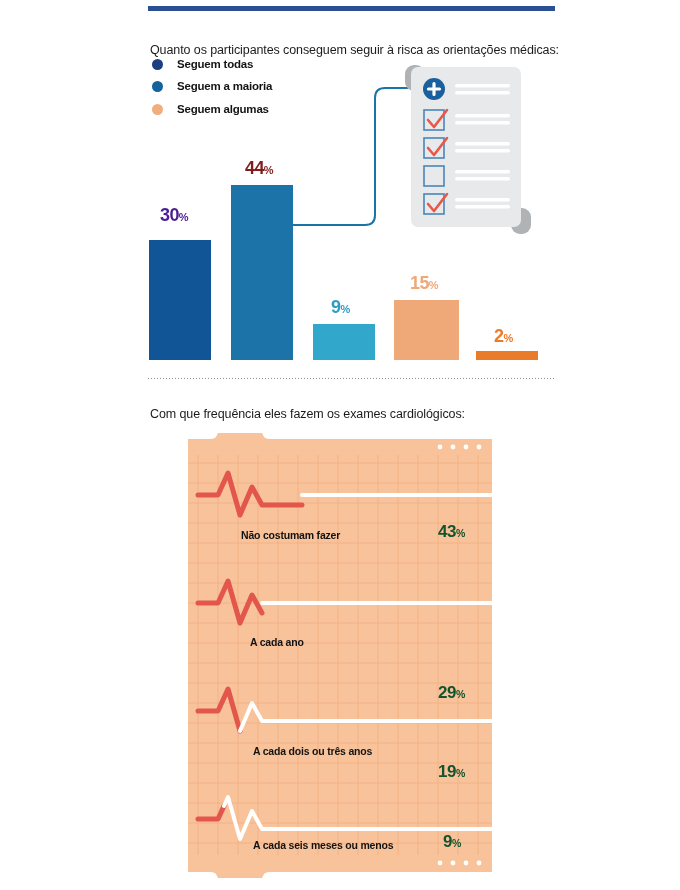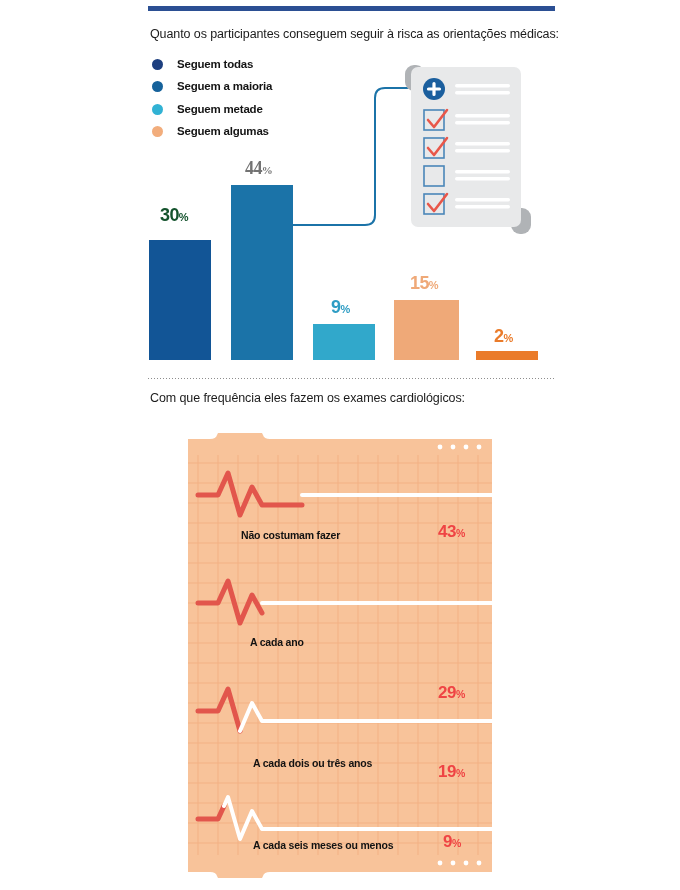--- a/index.html
+++ b/index.html
@@ -18,20 +18,21 @@
     background:#2b4f93;
   }
 
   
   .sec-title {
     position:absolute;
     font-size:12.5px;
     color:#1b1b1b;
     letter-spacing:-0.1px;
     white-space:nowrap;
+    margin-top:16px;
   }
   #title1 { left:150px; top:27px; }
   #title2 { left:150px; top:391px; }
 
   
   .legend { position:absolute; left:152px; top:48px; width:230px; }
   .legend-row {
     display:flex; align-items:flex-end; height:22.2px;
   }
   .legend-dot {
@@ -69,21 +70,21 @@
   
   .ecg-wrap { position:absolute; left:188px; top:433px; width:364px; height:445px; }
 
   .ecg-row-label {
     position:absolute;
     font-size:10.5px; font-weight:bold; color:#121212;
     letter-spacing:-0.2px; white-space:nowrap;
   }
   .ecg-row-val {
     position:absolute;
-    font-size:17px; font-weight:bold; color:#ef4444;
+    font-size:17px; font-weight:bold; color:#14532d;
     letter-spacing:-0.5px; white-space:nowrap;
   }
   .ecg-row-val .pct { font-size:10.5px; letter-spacing:0; }
 </style>
 </head>
 <body>
 
 <div class="page">
 
   <div class="top-rule"></div>
@@ -93,42 +94,38 @@
   <div class="legend">
     <div class="legend-row">
       <span class="legend-dot" style="background:#1d3f7f"></span>
       <span class="legend-label">Seguem todas</span>
     </div>
     <div class="legend-row">
       <span class="legend-dot" style="background:#16629b"></span>
       <span class="legend-label">Seguem a maioria</span>
     </div>
     <div class="legend-row">
-      <span class="legend-dot" style="background:#31b2d4"></span>
-      <span class="legend-label">Seguem metade</span>
-    </div>
-    <div class="legend-row">
       <span class="legend-dot" style="background:#f2ad7c"></span>
       <span class="legend-label">Seguem algumas</span>
     </div>
   </div>
 
   <div class="chart">
 
     <svg class="connector" width="170" height="170">
       <path d="M 42 155 L 115 155 Q 125 155 125 145 L 125 28 Q 125 18 135 18 L 168 18" fill="none" stroke="#1b73a8" stroke-width="2"></path>
     </svg>
 
     <div class="bar" style="left:149px; width:62px; height:120px; top:240px; background:#125596;"></div>
-    <div class="bar-val" style="left:160px; top:205px; color:#14532d;">
+    <div class="bar-val" style="left:160px; top:205px; color:#4c1d95;">
       <span>30</span><span class="pct">%</span>
     </div>
 
     <div class="bar" style="left:231px; width:62px; height:175px; top:185px; background:#1b73a8;"></div>
-    <div class="bar-val" style="left:245px; top:158px; color:#737373;font-family:Liberation Serif, serif;">
+    <div class="bar-val" style="left:245px; top:158px; color:#7f1d1d;">
       <span>44</span><span class="pct">%</span>
     </div>
 
     <div class="bar" style="left:313px; width:62px; height:36px; top:324px; background:#31a8cb;"></div>
     <div class="bar-val" style="left:331px; top:297px; color:#2e9dc4;">
       <span>9</span><span class="pct">%</span>
     </div>
 
     <div class="bar" style="left:394px; width:65px; height:60px; top:300px; background:#efa978;"></div>
     <div class="bar-val" style="left:410px; top:273px; color:#efa978;">
@@ -267,21 +264,21 @@
     <div class="ecg-row-label" style="left:53px; top:96px;">Não costumam fazer</div>
     <div class="ecg-row-val" style="left:250px; top:89px;">
       <span>43</span><span class="pct">%</span>
     </div>
 
     <div class="ecg-row-label" style="left:62px; top:203px;">A cada ano</div>
     <div class="ecg-row-val" style="left:250px; top:208px;margin-top:42px;">
       <span>29</span><span class="pct">%</span>
     </div>
 
-    <div class="ecg-row-label" style="left:65px; top:312px;margin-top:12px;">A cada dois ou três anos</div>
+    <div class="ecg-row-label" style="left:65px; top:312px;">A cada dois ou três anos</div>
     <div class="ecg-row-val" style="left:250px; top:305px;margin-top:24px;">
       <span>19</span><span class="pct">%</span>
     </div>
 
     <div class="ecg-row-label" style="left:65px; top:406px;">A cada seis meses ou menos</div>
     <div class="ecg-row-val" style="left:255px; top:399px;">
       <span>9</span><span class="pct">%</span>
     </div>
   </div>
 

